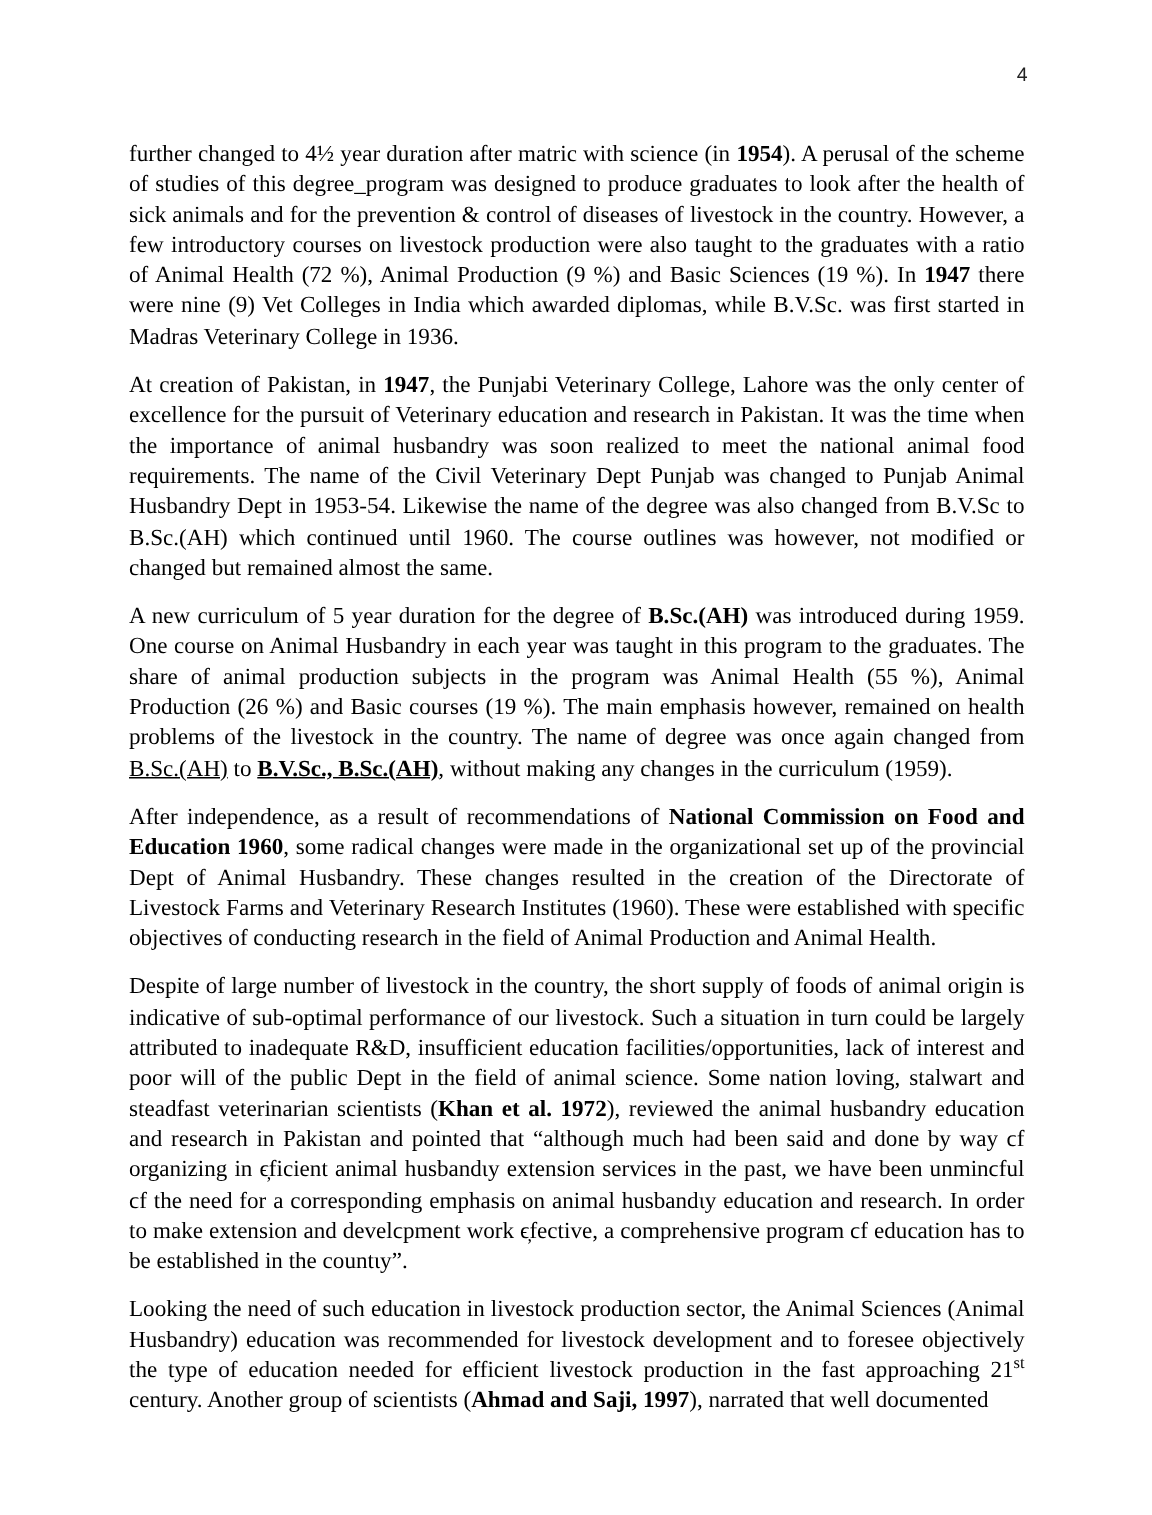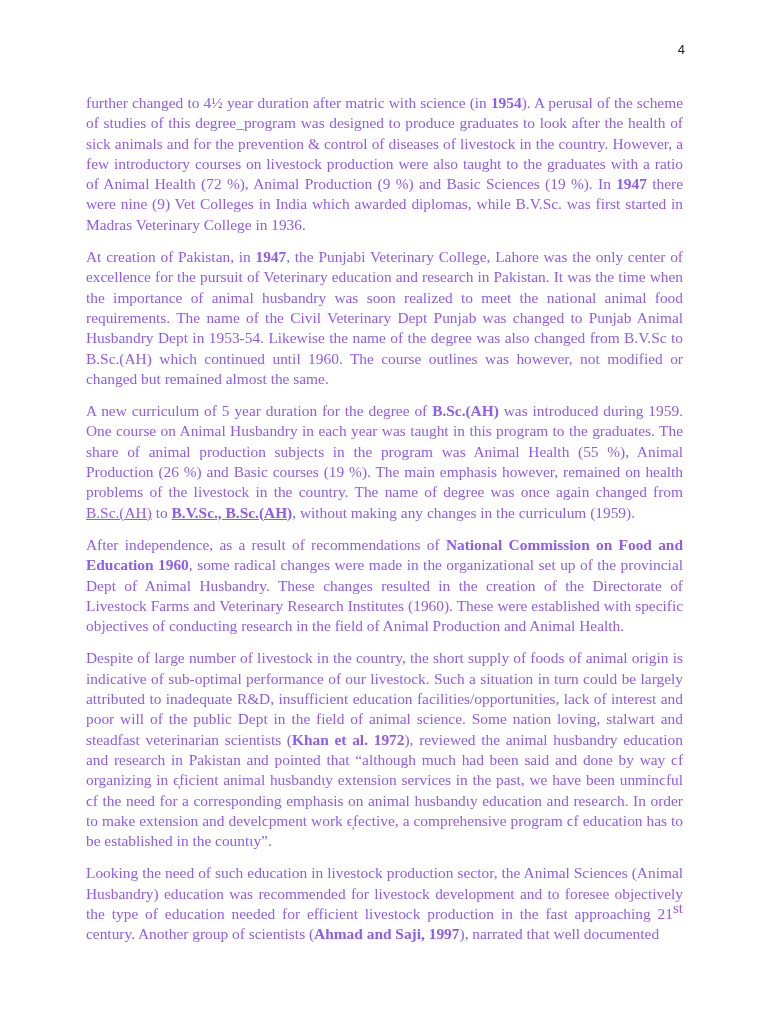--- a/index.html
+++ b/index.html
@@ -5,27 +5,27 @@
     html, body { margin: 0; padding: 0; background: #ffffff; }
     body { width: 768px; height: 1010px; overflow: hidden; position: relative; }
     .page { position: absolute; left: 0; top: 0; width: 768px; height: 1010px; background: #fff; }
     .page-number {
       position: absolute; top: 42px; right: 83px;
       font-family: "Liberation Sans", sans-serif; font-size: 13px; color: #222;
     }
     .body-text {
       position: absolute; left: 86px; top: 93px; width: 597px;
       font-family: "Liberation Serif", serif; font-size: 15.4px; line-height: 20.3px;
-      color: #8b5cf6; text-align: justify;
+      color: #000000; text-align: justify;
     }
     .body-text p { margin: 0 0 12px 0; }
     .b { font-weight: bold; }
     .u { text-decoration: underline; }
     .i { }
-    sup { font-size: 15px; line-height: 0; }
+    sup { font-size: 11px; line-height: 0; }
   </style>
 </head>
 <body>
 
 <div class="page">
   <div class="page-number">4</div>
 
   <div class="body-text">
     <p>
       <span>further changed to 4½ year duration after matric with science (in </span><span class="b">1954</span><span>). A perusal of the scheme of studies of this degree_program was designed to produce graduates to look after the health of sick animals and for the prevention &amp; control of diseases of livestock in the country. However, a few introductory courses on livestock production were also taught to the graduates with a ratio of Animal Health (72 %), Animal Production (9 %) and Basic Sciences (19 %). In </span><span class="b">1947</span><span> there were nine (9) Vet Colleges in India which awarded diplomas, while B.V.Sc. was first started in Madras Veterinary College in 1936.</span>

